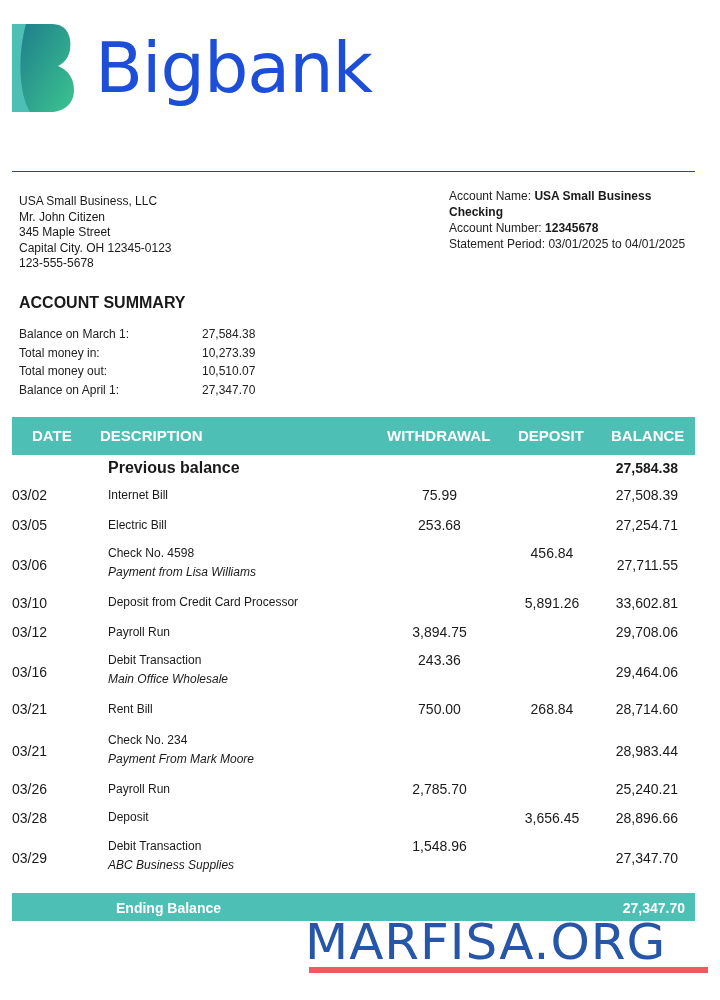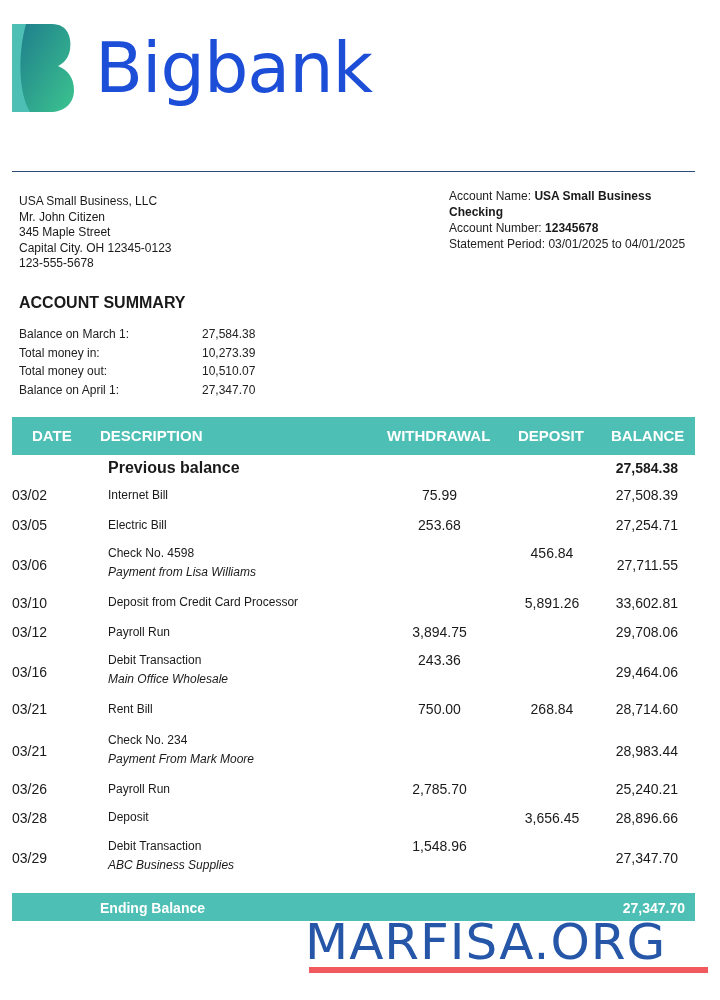--- a/index.html
+++ b/index.html
@@ -22,21 +22,21 @@
   .tr { position:relative; font-size:12px; }
   .tr .date { position:absolute; left:0; width:65px; font-size:14px; }
   .tr .desc { position:absolute; left:96px; }
   .tr .desc .sub { font-style:italic; display:block; margin-top:5px; }
   .tr .wd { position:absolute; left:370px; width:115px; text-align:center; font-size:14px; }
   .tr .dep { position:absolute; left:490px; width:100px; text-align:center; font-size:14px; }
   .tr .bal { position:absolute; right:17px; text-align:right; font-size:14px; }
   .tr.prev .desc { font-size:16px; font-weight:bold; }
   .tr.prev .bal { font-weight:bold; }
   .tfoot { position:absolute; left:12px; top:893px; width:683px; height:28px; background:#4dbfb5; color:#fff; font-weight:bold; font-size:14px; }
-  .tfoot .lbl { position:absolute; left:88px; top:7px; }
+  .tfoot .lbl { position:absolute; left:104px; top:7px; }
   .tfoot .val { position:absolute; right:10px; top:7px; }
   .wm { position:absolute; left:305px; top:912px; font-family:"DejaVu Sans", sans-serif; font-size:50px; color:#2656a8; letter-spacing:1px; line-height:60px; }
   .wm-line { position:absolute; left:309px; top:967px; width:399px; height:6px; background:#f05a5f; }
 </style>
 </head>
 <body>
 
 <svg class="logo" viewBox="0 0 62 90">
   <defs>
     <linearGradient id="g1" x1="0" y1="0" x2="1" y2="1">

